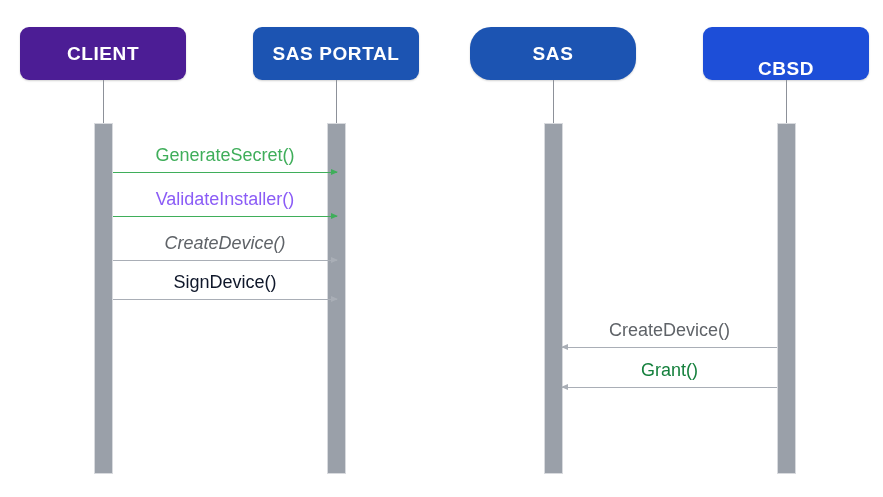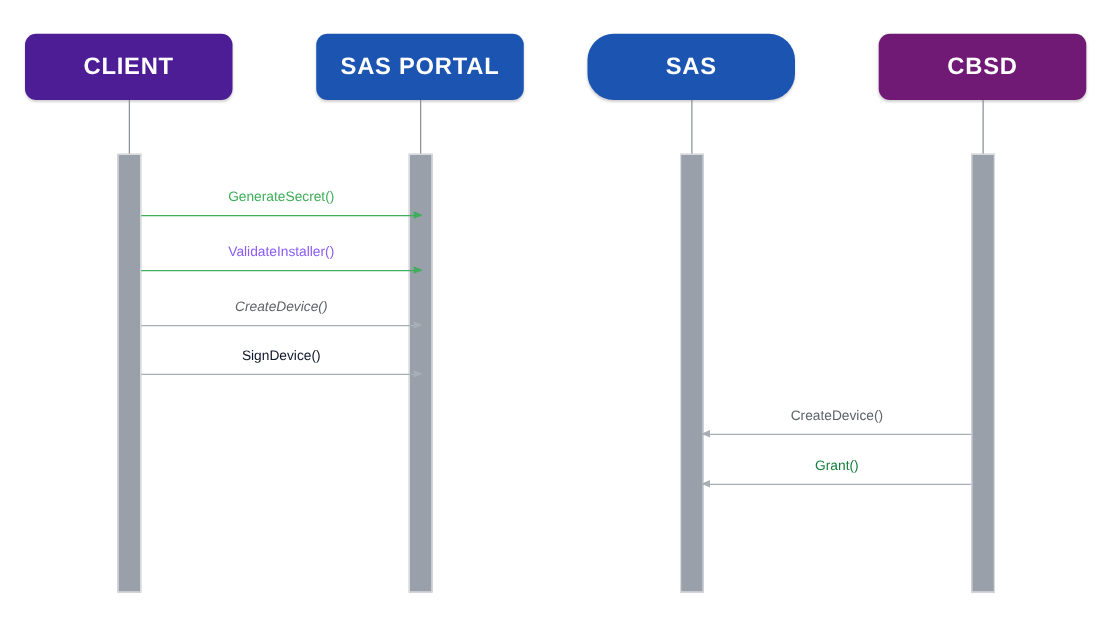--- a/index.html
+++ b/index.html
@@ -76,21 +76,21 @@
     left: -1px;
     border-right-width: 7px;
     border-right-style: solid;
   }
   .message-label {
     position: absolute;
     left: 0;
     width: 100%;
     text-align: center;
     bottom: 8px;
-    font-size: 11px;
+    font-size: 18px;
     white-space: nowrap;
     line-height: 1;
   }
 </style>
 </head>
 <body>
 
 <div id="diagram-canvas" style="width: 883px; height: 497px; background: rgb(255, 255, 255);">
     <div class="participant-box" style="left: 20px; top: 27px; width: 166px; height: 53px; background: #4c1d95;">
       <span class="participant-label">CLIENT</span>
@@ -100,21 +100,21 @@
     <div class="participant-box" style="left: 253px; top: 27px; width: 166px; height: 53px; background: rgb(28, 84, 178); text-align: right;">
       <span class="participant-label">SAS PORTAL</span>
     </div>
     <div class="lifeline-stem" style="left: 336px; top: 80px; height: 43px; background: rgb(141, 145, 153);"></div>
     <div class="activation-bar" style="left: 327px; top: 123px; width: 19px; height: 351px; background: rgb(154, 160, 169);"></div>
     <div class="participant-box" style="left: 470px; top: 27px; width: 166px; height: 53px; background: rgb(28, 84, 178); border-radius: 21px;">
       <span class="participant-label">SAS</span>
     </div>
     <div class="lifeline-stem" style="left: 553px; top: 80px; height: 43px; background: rgb(141, 145, 153);"></div>
     <div class="activation-bar" style="left: 544px; top: 123px; width: 19px; height: 351px; background: rgb(154, 160, 169);"></div>
-    <div class="participant-box" style="left: 703px; top: 27px; width: 166px; height: 53px; background: #701a75;">
+    <div class="participant-box" style="left: 703px; top: 27px; width: 166px; height: 53px; background: #1d4ed8; align-items: flex-end;">
       <span class="participant-label">CBSD</span>
     </div>
     <div class="lifeline-stem" style="left: 786px; top: 80px; height: 43px; background: rgb(141, 145, 153);"></div>
     <div class="activation-bar" style="left: 777px; top: 123px; width: 19px; height: 351px; background: rgb(154, 160, 169);"></div>
     <div class="message" style="left: 113px; top: 172px; width: 224px;">
       <div class="message-line" style="background: rgb(63, 174, 90);"></div>
       <div class="message-arrowhead right" style="border-left-color: rgb(63, 174, 90);"></div>
       <div class="message-label" style="color: rgb(63, 174, 90);">GenerateSecret()</div>
     </div>
     <div class="message" style="left: 113px; top: 216px; width: 224px;">

